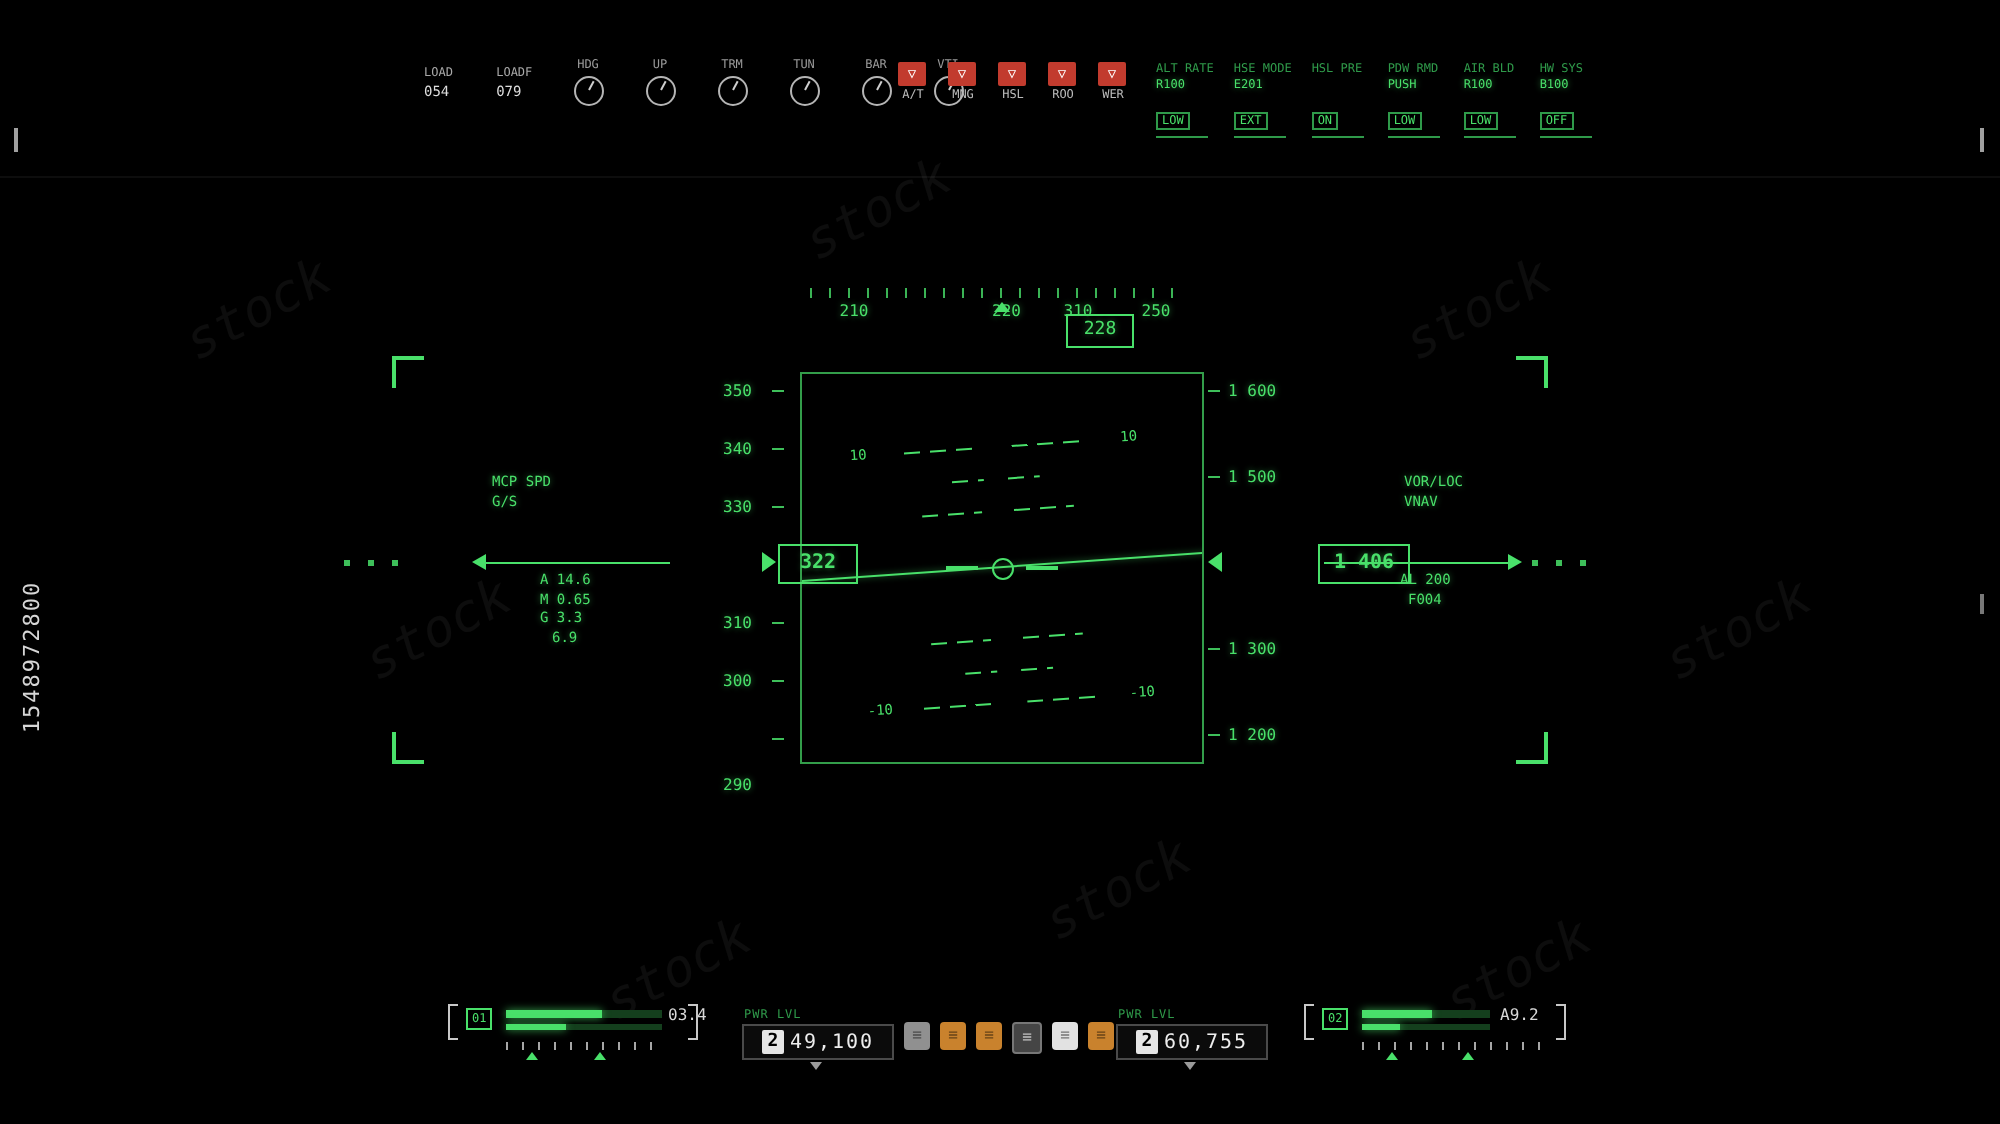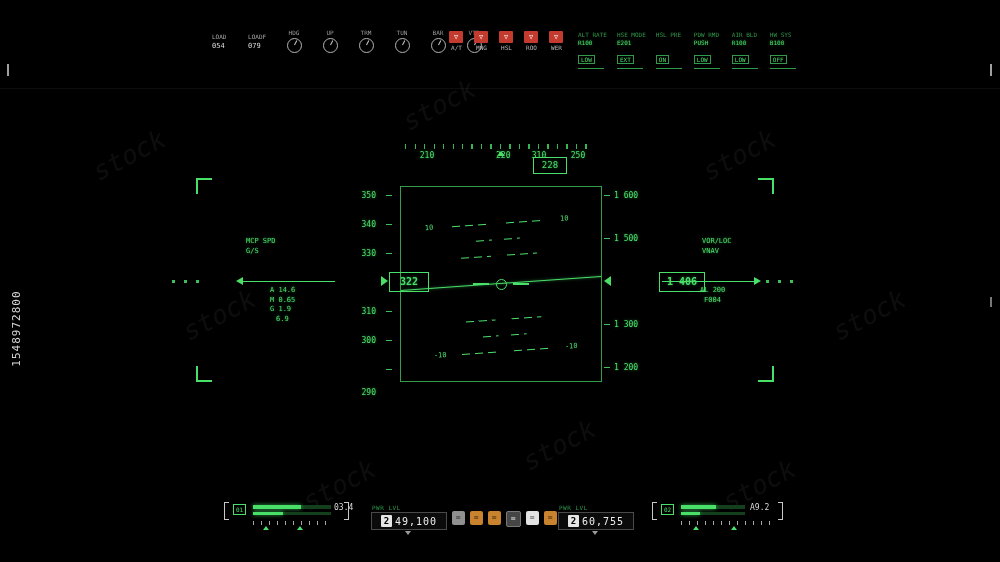--- a/index.html
+++ b/index.html
@@ -302,21 +302,21 @@
     <div class="abs g" style="left:246px;top:237px;font-size:7px;">MCP SPD</div>
     <div class="abs g" style="left:246px;top:247px;font-size:7px;">G/S</div>
     <div class="dot" style="left:172px;top:280px;"></div>
     <div class="dot" style="left:184px;top:280px;"></div>
     <div class="dot" style="left:196px;top:280px;"></div>
     <div class="tri" style="left:236px;top:277px;border-top:4px solid transparent;border-bottom:4px solid transparent;border-right:7px solid var(--g);"></div>
     <div class="abs" style="left:243px;top:281px;width:92px;height:1px;background:var(--g);"></div>
     <div class="abs g" style="left:270px;top:286px;font-size:7px;line-height:9.5px;">
       <div>A 14.6</div>
       <div>M 0.65</div>
-      <div>G 1.9</div>
+      <div>G 3.3</div>
       <div style="padding-left:6px;">6.9</div>
     </div>
   </div>
 
   <div>
     <div class="abs g" style="left:702px;top:237px;font-size:7px;">VOR/LOC</div>
     <div class="abs g" style="left:702px;top:247px;font-size:7px;">VNAV</div>
     <div class="abs" style="left:662px;top:281px;width:92px;height:1px;background:var(--g);"></div>
     <div class="tri" style="left:754px;top:277px;border-top:4px solid transparent;border-bottom:4px solid transparent;border-left:7px solid var(--g);"></div>
     <div class="dot" style="left:766px;top:280px;"></div>

